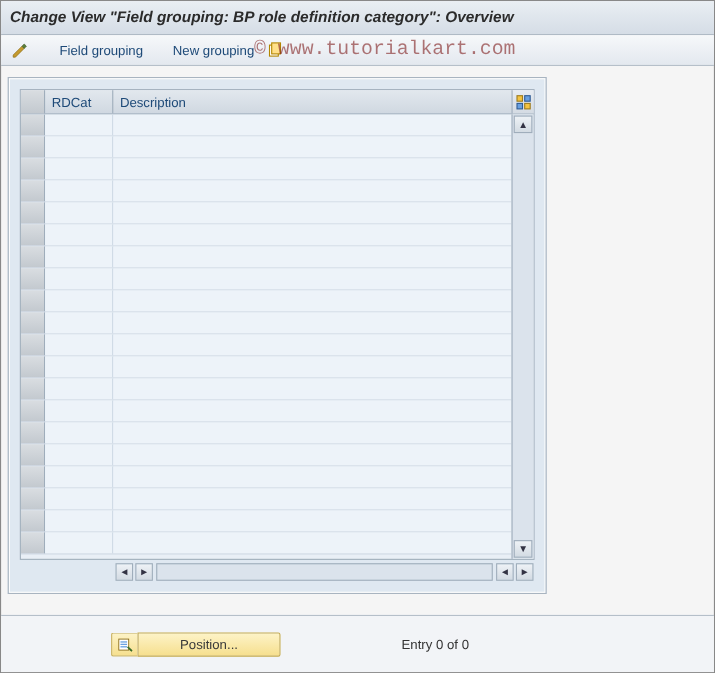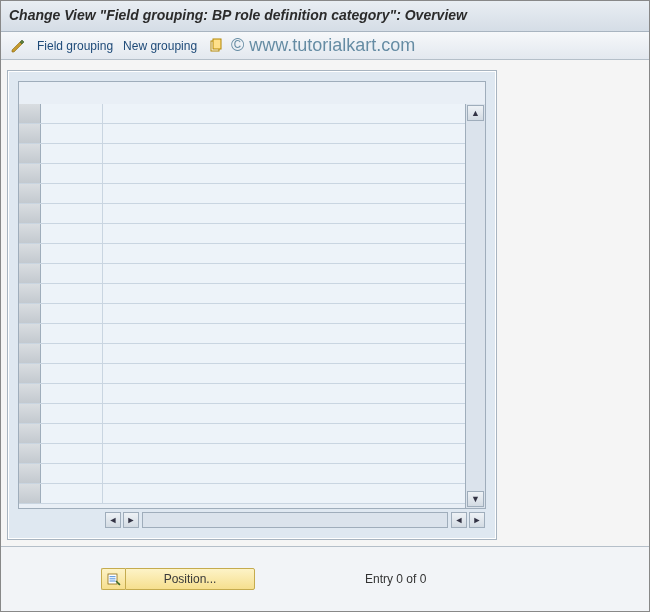--- a/index.html
+++ b/index.html
@@ -36,30 +36,31 @@
     display: inline-flex;
     align-items: center;
     justify-content: center;
     width: 18px;
     height: 18px;
     cursor: pointer;
   }
   .toolbar .tlabel {
     color: #1e4a78;
     cursor: pointer;
+    margin-left: 17px;
   }
   .watermark {
     position: absolute;
     top: 34px;
     left: 230px;
     font-size: 18px;
-    color: #0c4a6e;
+    color: #7f1d1d;
     opacity: 0.6;
     pointer-events: none;
-    font-family: Liberation Sans, sans-serif;
+    font-family: Liberation Mono, monospace;
   }
   .content-wrap {
     padding: 10px 6px 0 6px;
   }
   .grid-shell {
     border: 1px solid #a8b4c0;
     background: #dfe8f1;
     width: 490px;
     height: 470px;
     position: relative;
@@ -185,21 +186,21 @@
     height: 16px;
     background: #dbe3ec;
     border: 1px solid #9fadbb;
     margin: 0 2px;
   }
   .footer {
     position: absolute;
     left: 0;
     right: 0;
     bottom: 0;
-    height: 65px;
+    height: 52px;
     border-top: 1px solid #b5bfc9;
     background: #f2f4f7;
     display: flex;
     align-items: center;
     padding: 0 20px 0 100px;
     gap: 110px;
   }
   .pos-btn {
     display: flex;
     align-items: center;
@@ -255,20 +256,33 @@
       <rect x="5" y="1" width="8" height="10" fill="#ffe08a" stroke="#b38600" stroke-width="1"></rect>
     </svg>
   </span>
 </div>
 
 <div class="watermark">© www.tutorialkart.com</div>
 
 <div class="content-wrap">
   <div class="grid-shell">
     <div class="grid-inner">
+      <div class="grid-header-row">
+        <div class="hsel"></div>
+        <div class="hcol1">RDCat</div>
+        <div class="hcol2">Description</div>
+        <div class="hcfg">
+          <svg width="14" height="14" viewBox="0 0 14 14">
+            <rect x="1" y="1" width="5" height="5" fill="#f4c341" stroke="#9c7b1f"></rect>
+            <rect x="8" y="1" width="5" height="5" fill="#6aa0e0" stroke="#2f5b93"></rect>
+            <rect x="1" y="8" width="5" height="5" fill="#6aa0e0" stroke="#2f5b93"></rect>
+            <rect x="8" y="8" width="5" height="5" fill="#f4c341" stroke="#9c7b1f"></rect>
+          </svg>
+        </div>
+      </div>
 
       <div class="grid-body" id="grid-body">
           <div class="row">
             <div class="rsel"></div>
             <div class="rc1"></div>
             <div class="rc2"></div>
           </div>
           <div class="row">
             <div class="rsel"></div>
             <div class="rc1"></div>

